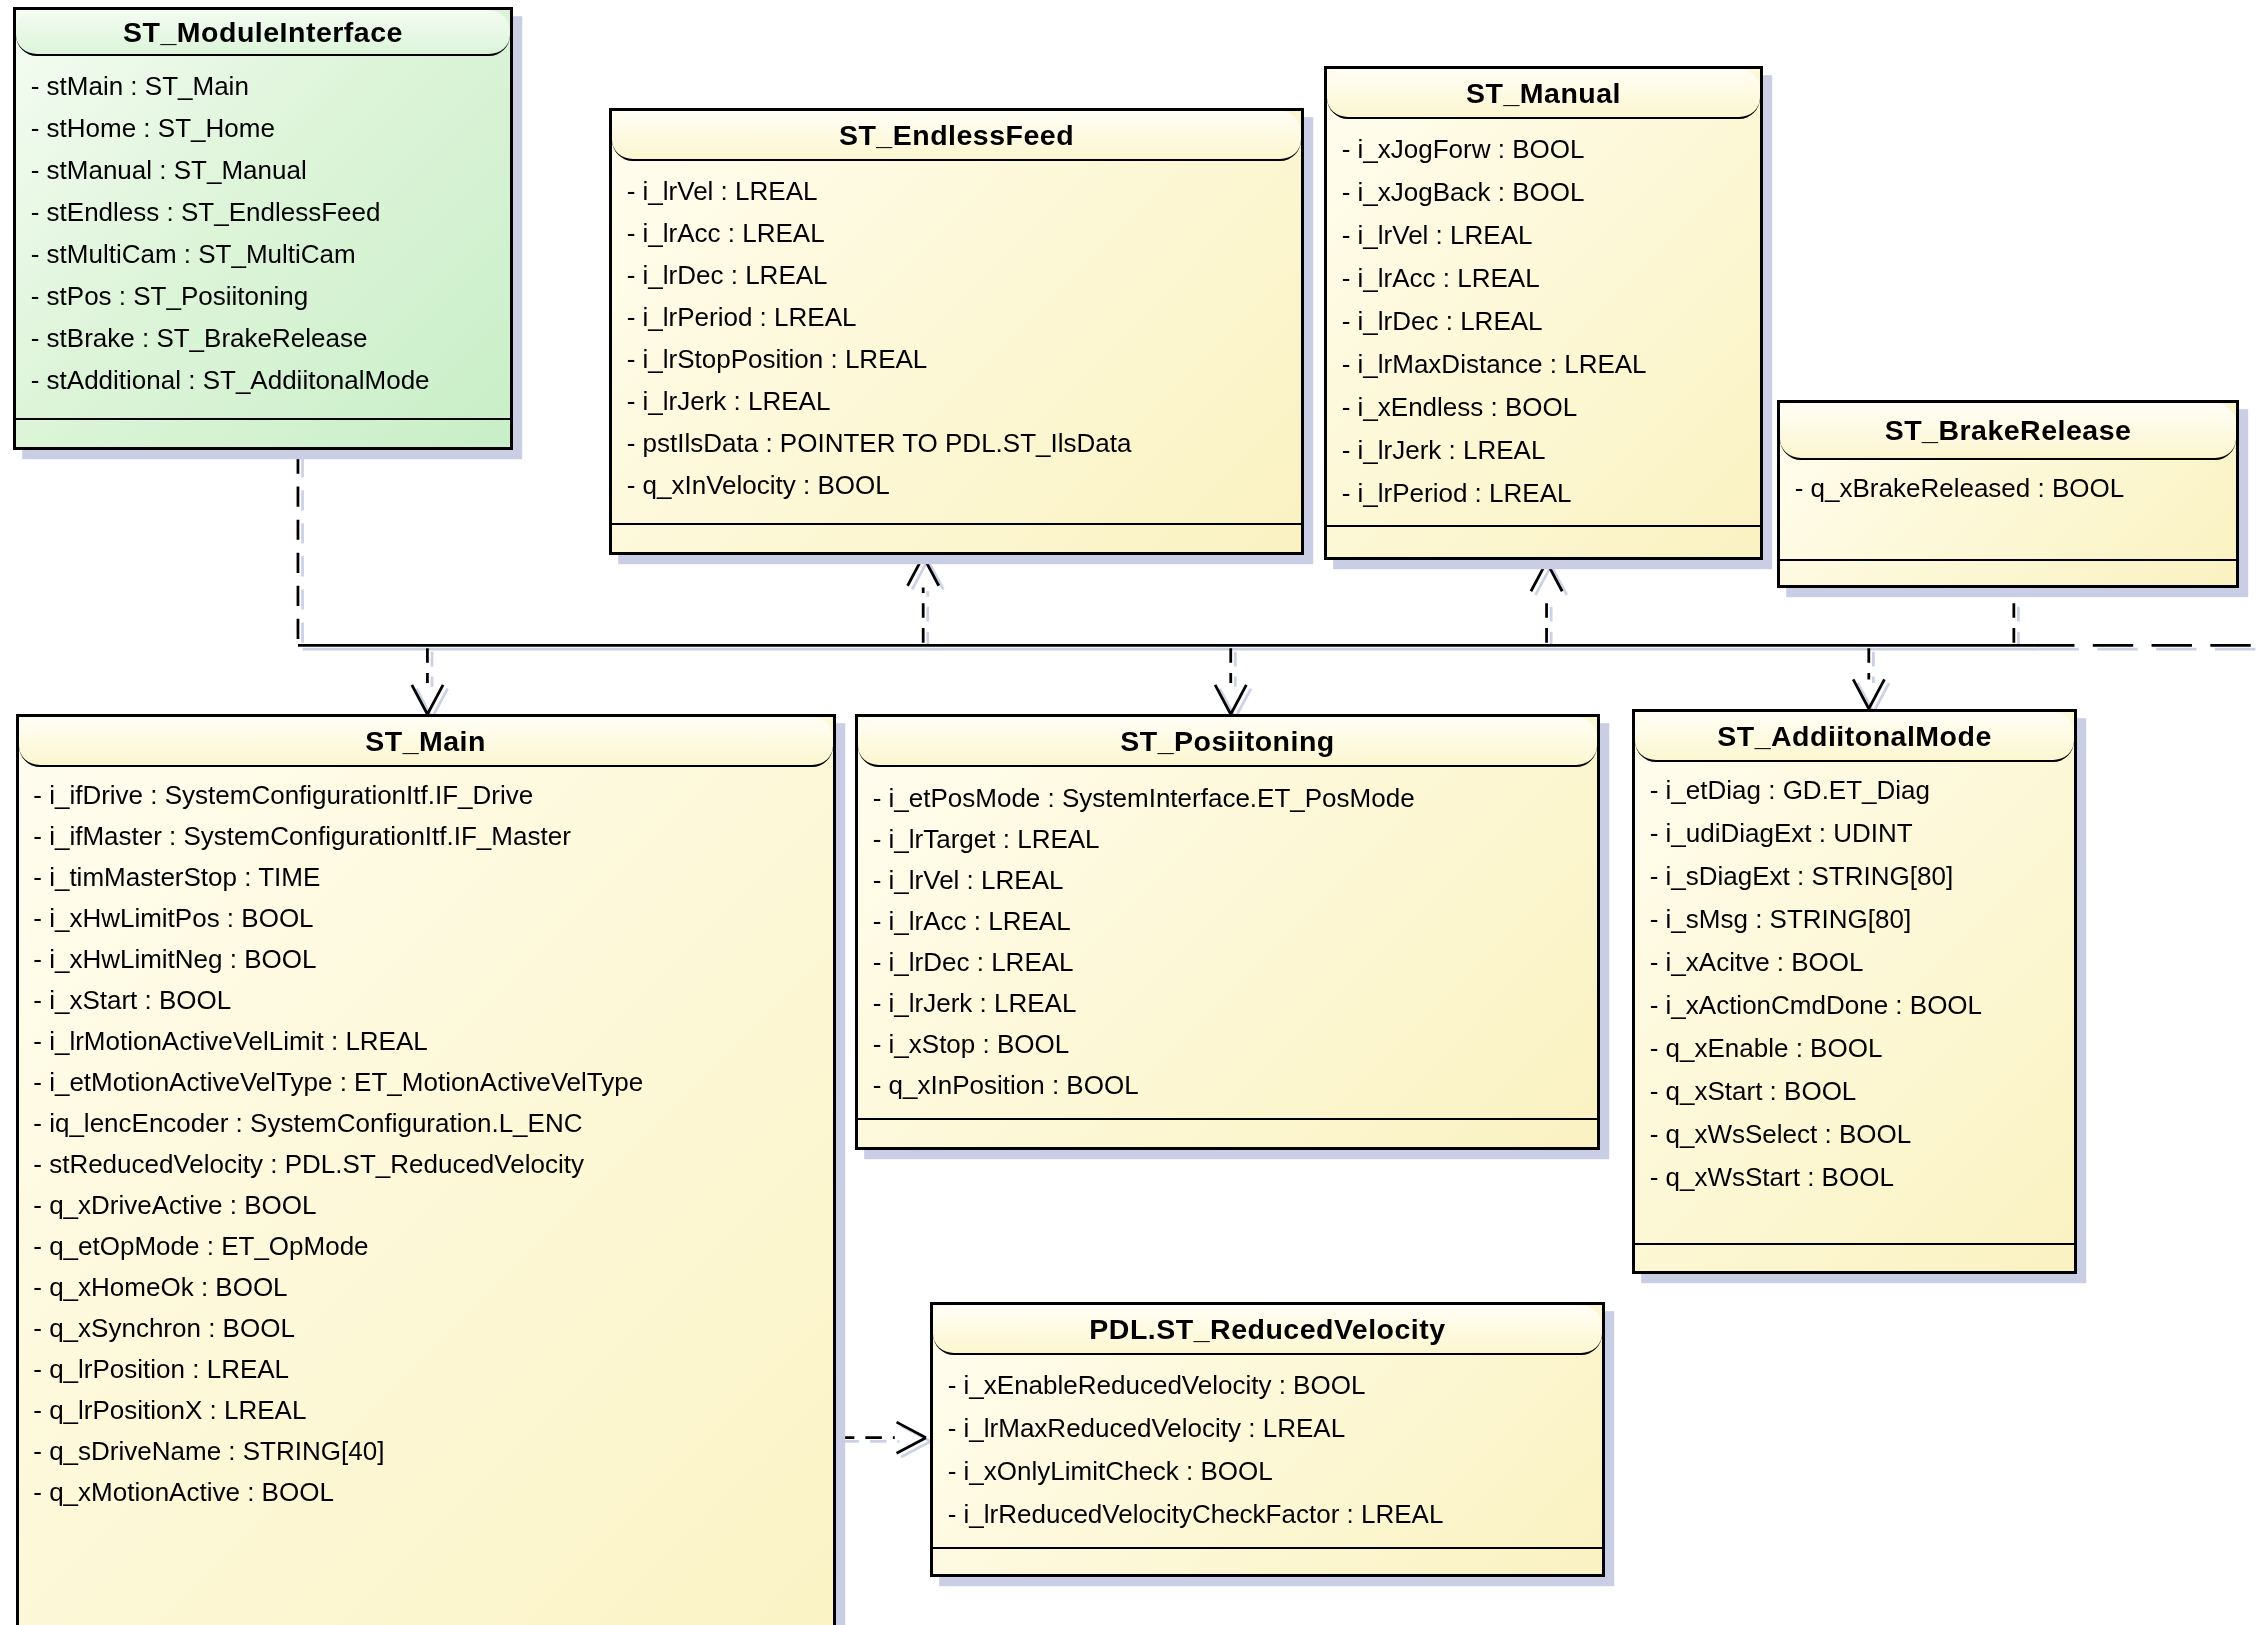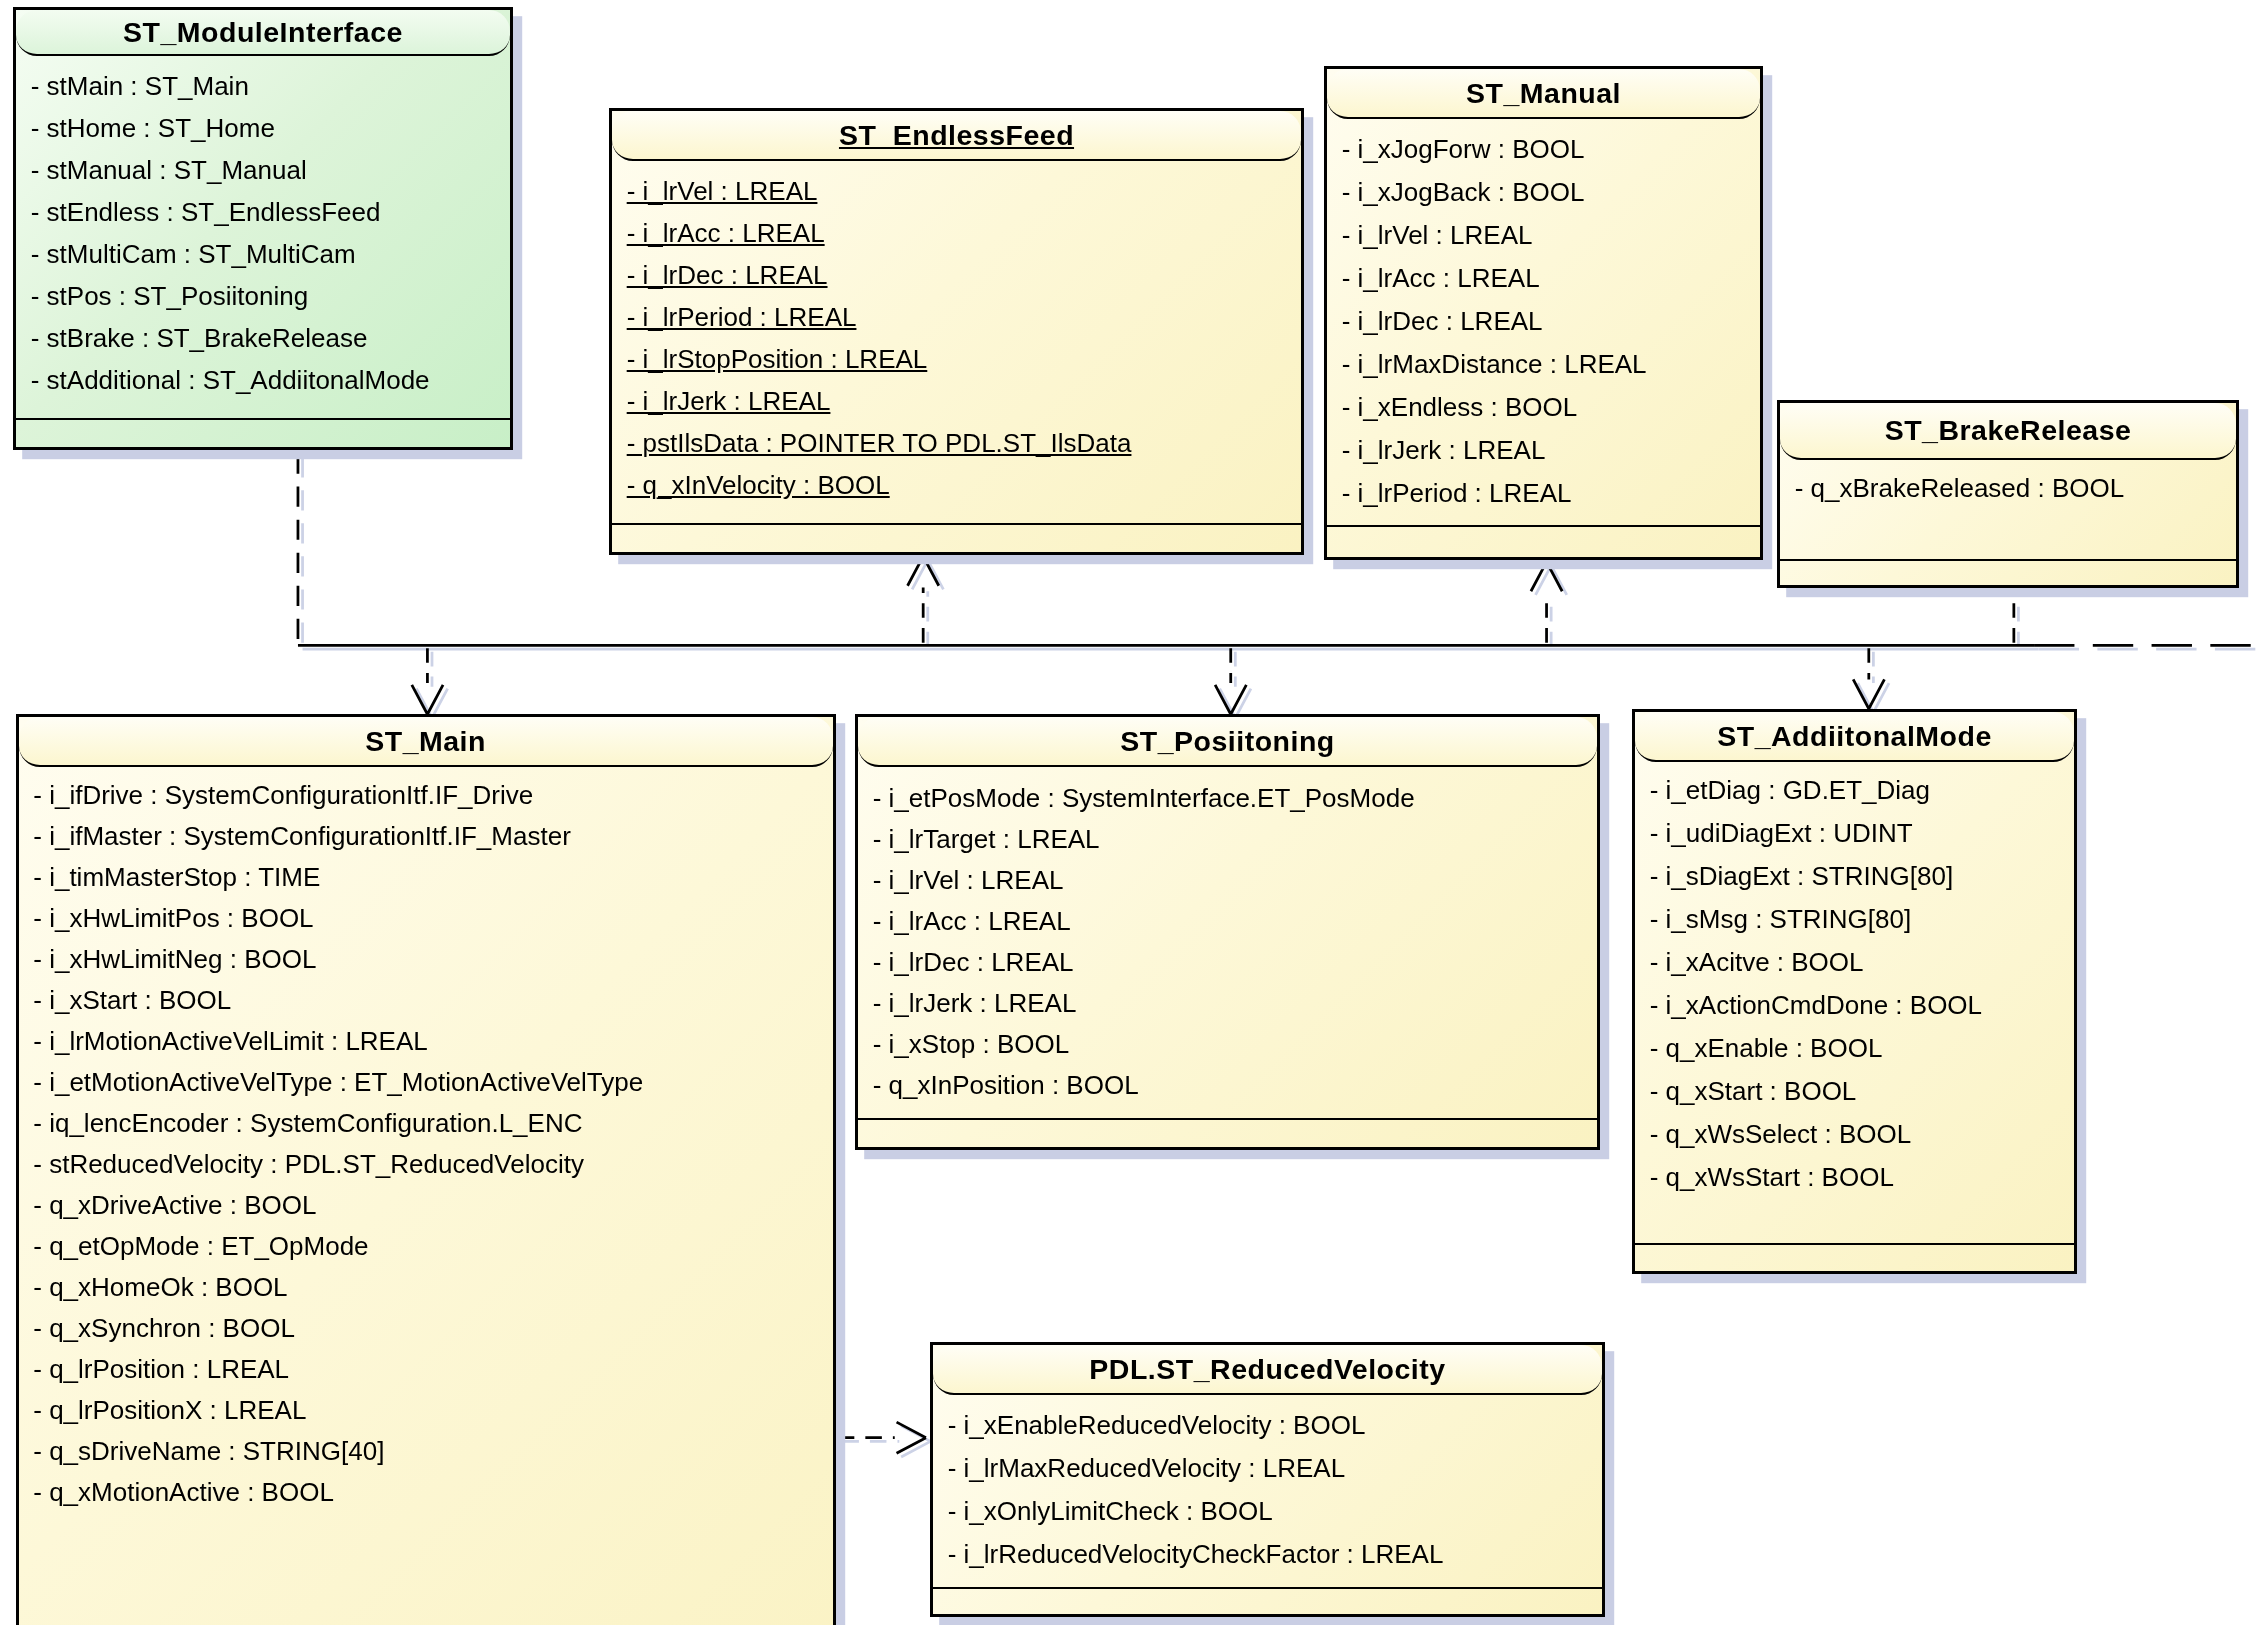--- a/index.html
+++ b/index.html
@@ -96,21 +96,21 @@
         <div class="attr-row">- stManual : ST_Manual</div>
         <div class="attr-row">- stEndless : ST_EndlessFeed</div>
         <div class="attr-row">- stMultiCam : ST_MultiCam</div>
         <div class="attr-row">- stPos : ST_Posiitoning</div>
         <div class="attr-row">- stBrake : ST_BrakeRelease</div>
         <div class="attr-row">- stAdditional : ST_AddiitonalMode</div>
       </div>
     <div class="uml-footer" style="height:27.5px;"></div>
   </div>
 
-  <div class="uml-class yellow" style="left:609px;top:108px;width:695px;height:447px;text-decoration:underline;">
+  <div class="uml-class yellow" style="left:609px;top:108px;width:695px;height:447px;">
     <div class="uml-title" style="height:48px;">ST_EndlessFeed</div>
     <div class="uml-attrs" style="--lh:42px;padding-top:9.2px;">
         <div class="attr-row">- i_lrVel : LREAL</div>
         <div class="attr-row">- i_lrAcc : LREAL</div>
         <div class="attr-row">- i_lrDec : LREAL</div>
         <div class="attr-row">- i_lrPeriod : LREAL</div>
         <div class="attr-row">- i_lrStopPosition : LREAL</div>
         <div class="attr-row">- i_lrJerk : LREAL</div>
         <div class="attr-row">- pstIlsData : POINTER TO PDL.ST_IlsData</div>
         <div class="attr-row">- q_xInVelocity : BOOL</div>
@@ -192,21 +192,21 @@
         <div class="attr-row">- i_xAcitve : BOOL</div>
         <div class="attr-row">- i_xActionCmdDone : BOOL</div>
         <div class="attr-row">- q_xEnable : BOOL</div>
         <div class="attr-row">- q_xStart : BOOL</div>
         <div class="attr-row">- q_xWsSelect : BOOL</div>
         <div class="attr-row">- q_xWsStart : BOOL</div>
       </div>
     <div class="uml-footer" style="height:26px;"></div>
   </div>
 
-  <div class="uml-class yellow" style="left:930px;top:1302px;width:675px;height:275px;margin-top:40px;">
+  <div class="uml-class yellow" style="left:930px;top:1302px;width:675px;height:275px;">
     <div class="uml-title" style="height:48px;">PDL.ST_ReducedVelocity</div>
     <div class="uml-attrs" style="--lh:43px;padding-top:9.2px;">
         <div class="attr-row">- i_xEnableReducedVelocity : BOOL</div>
         <div class="attr-row">- i_lrMaxReducedVelocity : LREAL</div>
         <div class="attr-row">- i_xOnlyLimitCheck : BOOL</div>
         <div class="attr-row">- i_lrReducedVelocityCheckFactor : LREAL</div>
       </div>
     <div class="uml-footer" style="height:25px;"></div>
   </div>
 

